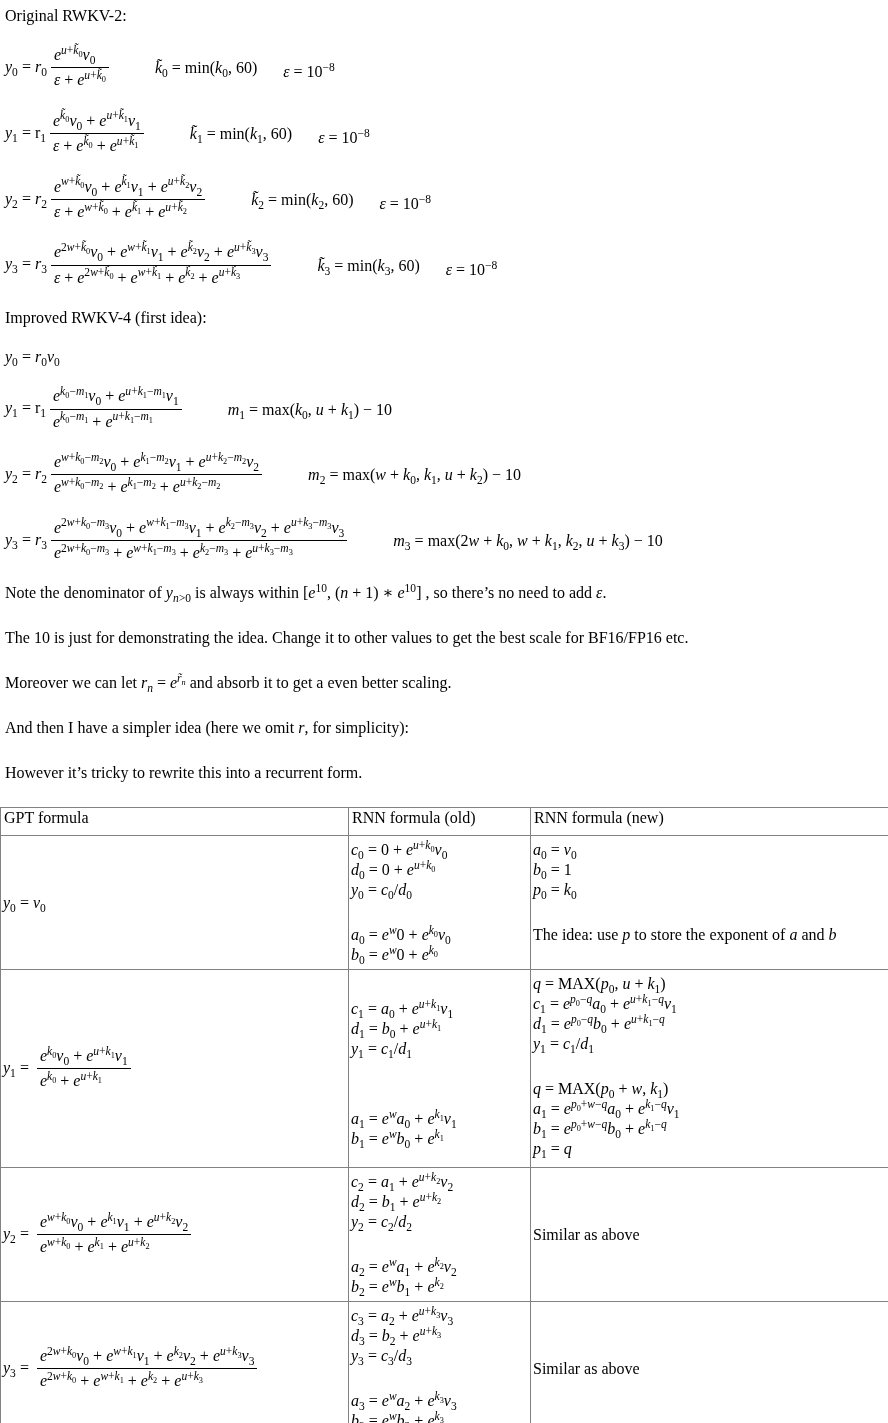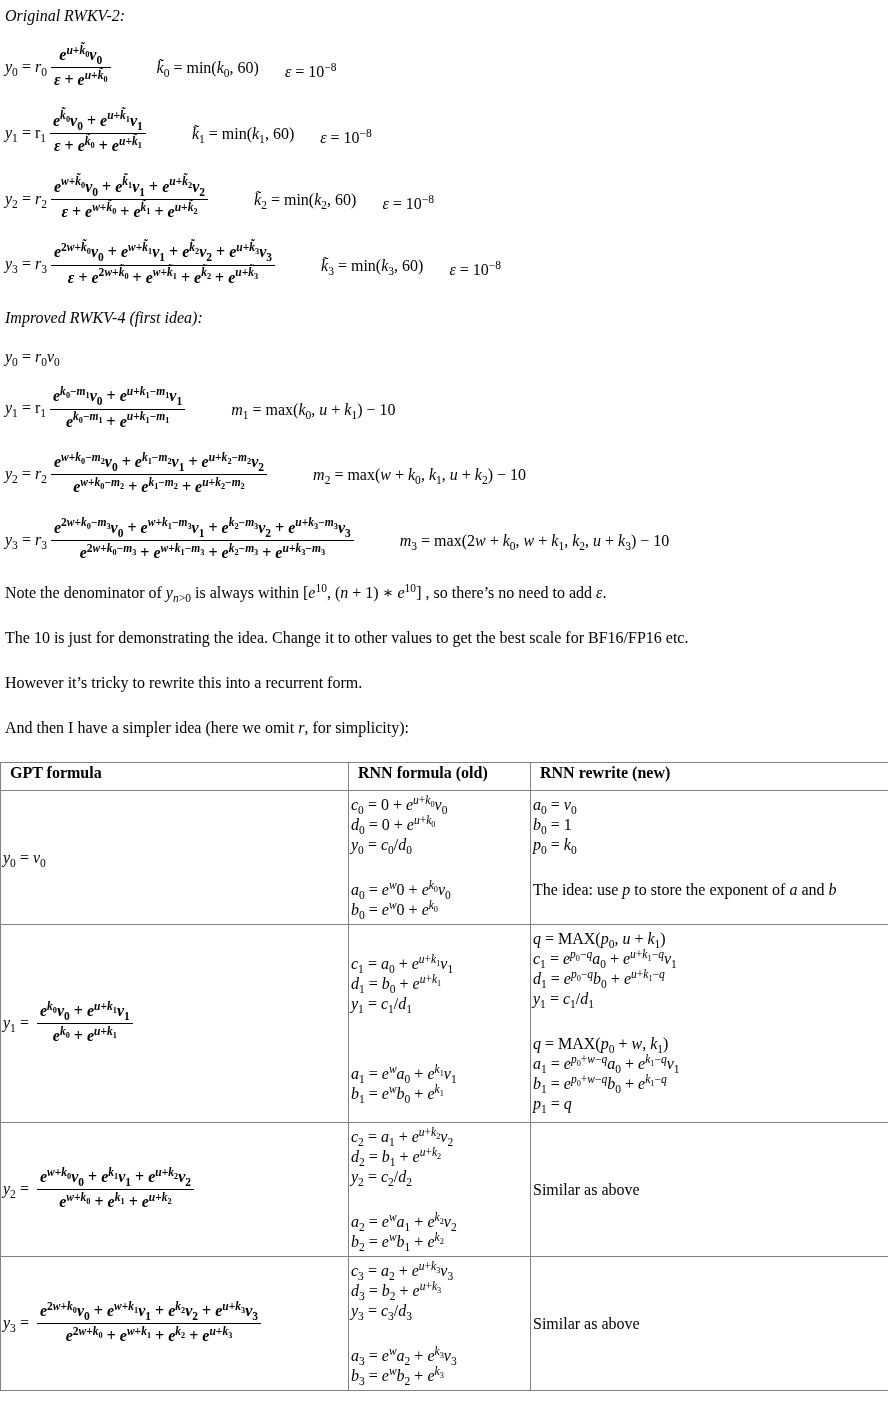--- a/index.html
+++ b/index.html
@@ -4,53 +4,53 @@
 <style>
   html,body{margin:0;padding:0;background:#fff;color:#000;}
   body{
     width:888px;
     font-family:"Liberation Serif","DejaVu Serif",serif;
     font-size:16px;
     -webkit-font-smoothing:antialiased;
   }
   .page{padding-top:5px;}
   p.note{margin:0 0 24px 5px;line-height:21px;}
-  .heading{margin:0 17px 0 5px;line-height:21px;font-style:italic;}
+  .heading{margin:0 17px 0 5px;line-height:21px;}
   .formula-row{
     display:flex;align-items:center;
     margin:18px 0 18px 5px;
     line-height:21px;
   }
   .formula-row .cond{margin-left:42px;white-space:nowrap;}
   .formula-row .eps{margin-left:26px;white-space:nowrap;margin-top:8px;}
   .formula-row .cond:empty,.formula-row .eps:empty{display:none;}
   i{font-style:italic;}
   sup,sub{font-size:0.72em;line-height:0;}
   sup{vertical-align:super;}
   sub{vertical-align:sub;}
   .frac{
     display:inline-block;vertical-align:middle;
-    text-align:center;margin:0 4px;font-weight:bold;
+    text-align:left;margin:0 4px;
   }
   .frac .fnum{display:block;line-height:1.4;padding:0 3px 1px 3px;}
   .frac .fden{display:block;line-height:1.4;border-top:1.2px solid #000;padding:1px 3px 0 3px;}
   
   #cmp-table{
     border-collapse:collapse;
     width:888px;
     margin-top:23px;
     table-layout:fixed;
   }
   #cmp-table td{
     border:1px solid #828282;
     vertical-align:top;
     padding:4px 2px;
     overflow:hidden;
   }
-  #cmp-table tr.hrow td{padding:1px 9px;height:25px;font-weight:bold;}
+  #cmp-table tr.hrow td{padding:1px 3px;height:25px;}
   #cmp-table td.vmid{vertical-align:middle;}
   #cmp-table tbody tr:nth-child(1){height:129px;}
   #cmp-table tbody tr:nth-child(2){height:198px;}
   #cmp-table tbody tr:nth-child(3){height:134px;}
   #cmp-table tbody tr:nth-child(4){height:125px;}
   .line{line-height:20px;white-space:nowrap;}
   .blank{height:25px;}
   .col-gpt .line{line-height:normal;}
 </style>
 </head>
@@ -111,37 +111,38 @@
     <span class="cond"><i>m</i><sub>3</sub> = max(2<i>w</i> + <i>k</i><sub>0</sub>, <i>w</i> + <i>k</i><sub>1</sub>, <i>k</i><sub>2</sub>, <i>u</i> + <i>k</i><sub>3</sub>) − 10</span>
 
   </div>
 </div>
 
   <div id="notes">
   <p class="note">Note the denominator of <i>y</i><sub><i>n</i>&gt;0</sub> is always within [<i>e</i><sup>10</sup>, (<i>n</i> + 1) ∗ <i>e</i><sup>10</sup>] , so there’s no need to add <i>ε</i>.</p>
 
   <p class="note">The 10 is just for demonstrating the idea. Change it to other values to get the best scale for BF16/FP16 etc.</p>
 
+  <p class="note">Moreover we can let <i>r</i><sub><i>n</i></sub> = <i>e</i><sup><i>r̃</i><sub><i>n</i></sub></sup> and absorb it to get a even better scaling.</p>
+
+  <p class="note">And then I have a simpler idea (here we omit <i>r</i>, for simplicity):</p>
 
   <p class="note">However it’s tricky to rewrite this into a recurrent form.</p>
-
-  <p class="note">And then I have a simpler idea (here we omit <i>r</i>, for simplicity):</p>
 </div>
 
   <table id="cmp-table">
     <colgroup>
       <col style="width:348px">
       <col style="width:182px">
       <col style="width:358px">
     </colgroup>
     <thead>
       <tr class="hrow">
         <td>GPT formula</td>
         <td>RNN formula (old)</td>
-        <td>RNN rewrite (new)</td>
+        <td>RNN formula (new)</td>
       </tr>
     </thead>
     <tbody>
   <tr>
     <td class="col-gpt vmid">
             <div class="line"><i>y</i><sub>0</sub> = <i>v</i><sub>0</sub></div>
           </td>
     <td class="col-old">
             <div class="line"><i>c</i><sub>0</sub> = 0 + <i>e</i><sup><i>u</i>+<i>k</i><sub>0</sub></sup><i>v</i><sub>0</sub></div>
             <div class="line"><i>d</i><sub>0</sub> = 0 + <i>e</i><sup><i>u</i>+<i>k</i><sub>0</sub></sup></div>

